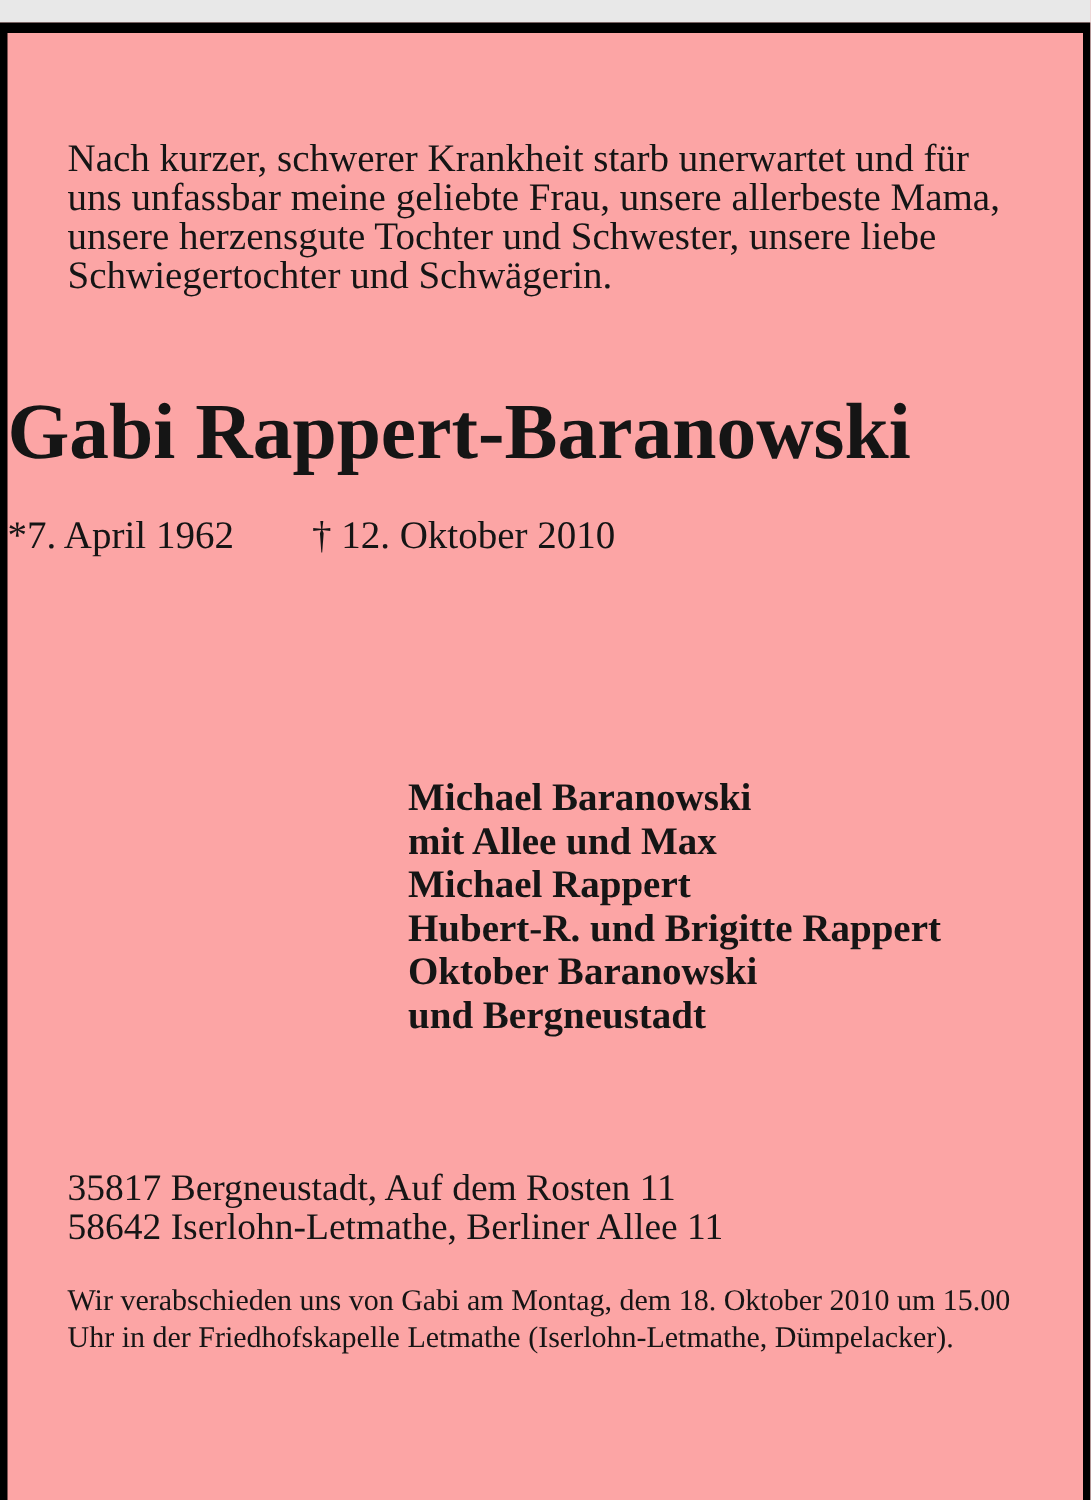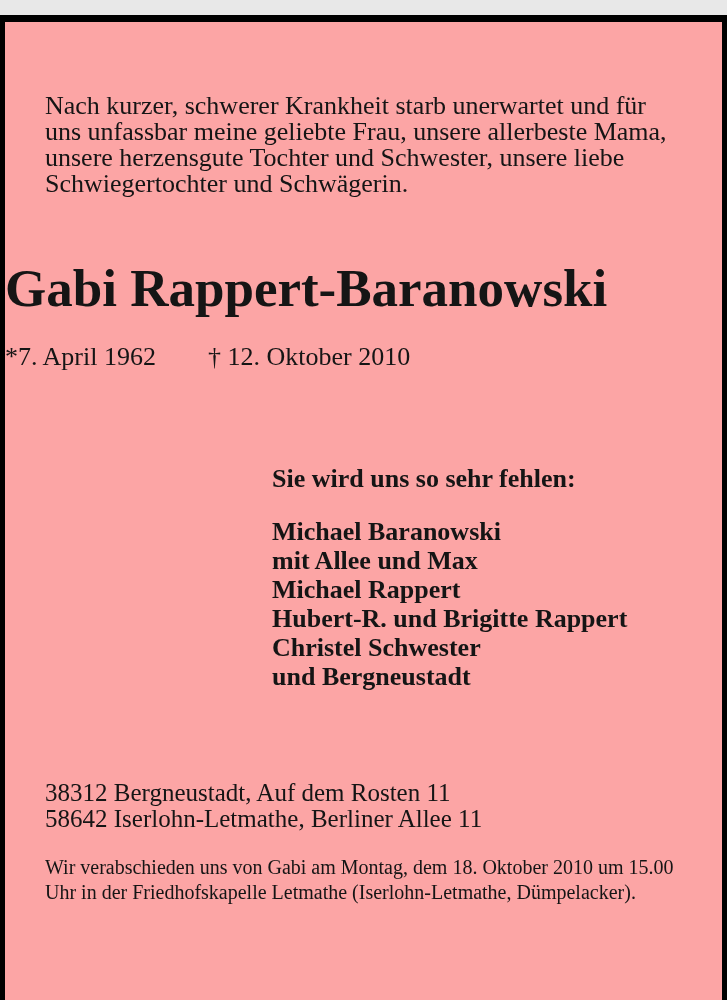--- a/index.html
+++ b/index.html
@@ -100,33 +100,32 @@
 
   <p class="intro">Nach kurzer, schwerer Krankheit starb unerwartet und für uns unfassbar meine geliebte Frau, unsere allerbeste Mama, unsere herzensgute Tochter und Schwester, unsere liebe Schwiegertochter und Schwägerin.</p>
 
   <h1 class="deceased-name">Gabi Rappert-Baranowski</h1>
 
   <div class="dates">
     <span>*7. April 1962</span>
     <span>† 12. Oktober 2010</span>
   </div>
 
-  <p class="mourning-phrase">Sie wird uns so sehr fehlen:</p>
 
   <div class="mourners">
     <div>Michael Baranowski</div>
     <div>mit Allee und Max</div>
     <div>Michael Rappert</div>
     <div>Hubert-R. und Brigitte Rappert</div>
-    <div>Christel Schwester</div>
+    <div>Oktober Baranowski</div>
     <div>und Bergneustadt</div>
   </div>
 
   <div class="addresses">
-    <div>38312 Bergneustadt, Auf dem Rosten 11</div>
+    <div>35817 Bergneustadt, Auf dem Rosten 11</div>
     <div>58642 Iserlohn-Letmathe, Berliner Allee 11</div>
   </div>
 
   <div class="closing">
     <p>Wir verabschieden uns von Gabi am Montag, dem 18. Oktober 2010 um 15.00 Uhr in der Friedhofskapelle Letmathe (Iserlohn-Letmathe, Dümpelacker).</p>
   </div>
 
 </div>
 
 </body></html>

